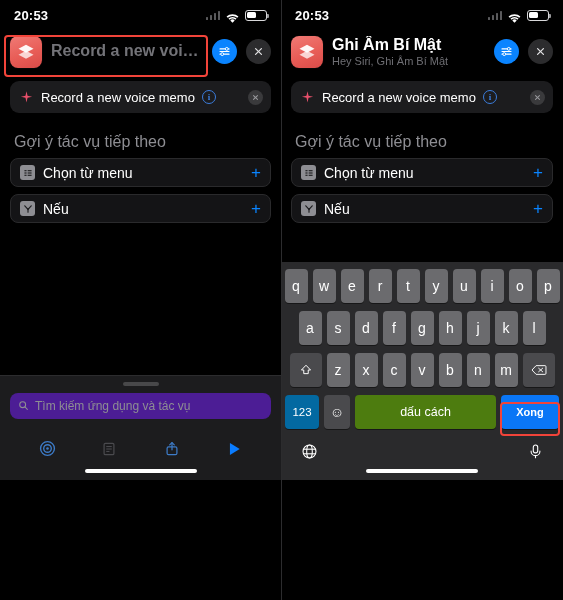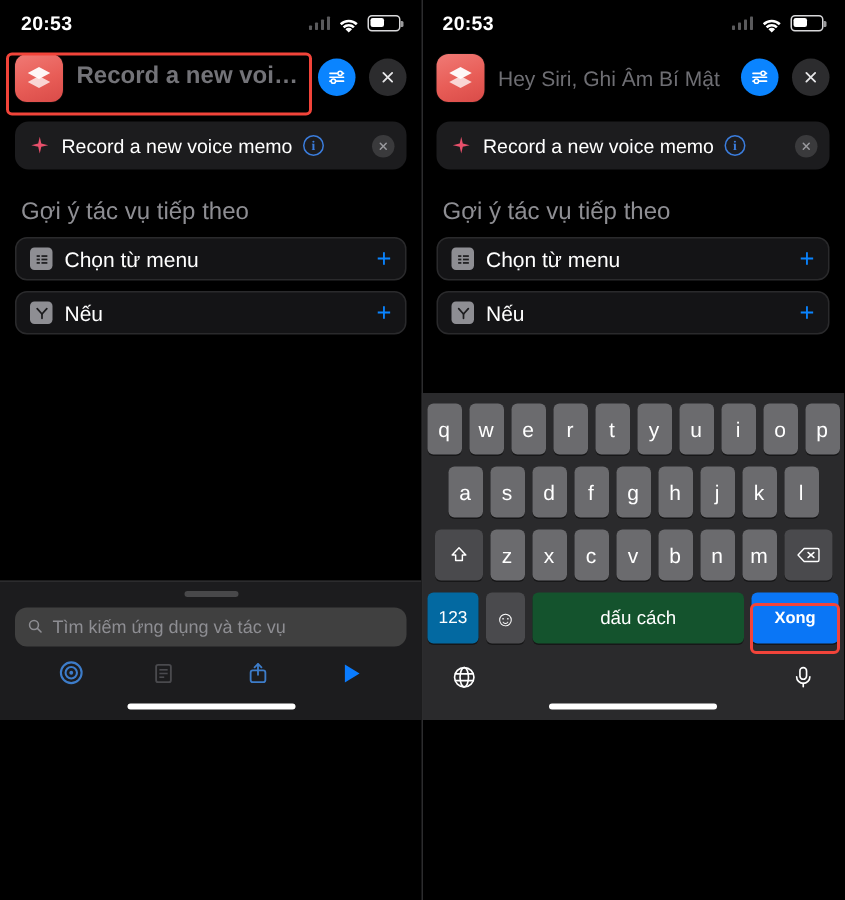--- a/index.html
+++ b/index.html
@@ -30,21 +30,21 @@
 
   
   .header { position:relative; display:flex; align-items:center; padding:6px 10px 10px 10px; gap:9px; height:47px; }
   .app-icon { width:32px; height:32px; border-radius:8px; flex:0 0 auto; position:relative;
               background:linear-gradient(160deg,#f07a75 0%,#e85d57 55%,#d94b48 100%);
               display:flex; align-items:center; justify-content:center; box-shadow:0 0 0 .6px #0a0a0a; }
   .app-icon svg { width:20px; height:20px; }
   .title-wrap { flex:1 1 auto; min-width:0; display:flex; flex-direction:column; justify-content:center; }
   .title-main { font-size:16px; font-weight:700; color:#fff; white-space:nowrap; overflow:hidden; text-overflow:ellipsis; line-height:1.15; }
   .title-main.placeholder { color:#737378; font-weight:700; }
-  .title-sub { font-size:14px; color:#6e6e73; white-space:nowrap; overflow:hidden; text-overflow:ellipsis; margin-top:1px; }
+  .title-sub { font-size:11px; color:#6e6e73; white-space:nowrap; overflow:hidden; text-overflow:ellipsis; margin-top:1px; }
   .hdr-btn { width:25px; height:25px; border-radius:50%; flex:0 0 auto; display:flex; align-items:center; justify-content:center; }
   .hdr-btn.blue { background:#0a84ff; }
   .hdr-btn.grey { background:#2c2c2e; }
   .hdr-btn svg { display:block; }
 
   
   .focus-frame { position:absolute; left:4px; top:5px; width:204px; height:42px;
                  border:2.5px solid #f2443a; border-radius:4px; pointer-events:none; z-index:20; }
 
   
@@ -64,38 +64,38 @@
   .suggest-row { margin:0 10px 7px 10px; height:29px; background:#141416; border:.5px solid #2a2a2c; border-radius:8px;
                  display:flex; align-items:center; padding:0 9px; gap:8px; }
   .sg-icon { width:15px; height:15px; border-radius:3px; background:#8e8e93; flex:0 0 auto;
              display:flex; align-items:center; justify-content:center; }
   .sg-label { font-size:14px; color:#fff; flex:1 1 auto; }
   .sg-plus { color:#0a84ff; font-size:17px; font-weight:300; line-height:1; flex:0 0 auto; }
 
   
   .bottom-panel { position:absolute; left:0; right:0; bottom:0; background:#1c1c1e; border-top:.5px solid #2c2c2e; }
   .grabber { width:36px; height:4px; border-radius:2px; background:#48484a; margin:6px auto 0 auto; }
-  .searchbar { margin:7px 10px 0 10px; height:26px; background:#404040; border-radius:8px;
+  .searchbar { margin:7px 10px 12px 10px; height:26px; background:#4c1d95; border-radius:8px;
                display:flex; align-items:center; padding:0 8px; gap:6px; }
   .search-ph { font-size:12px; color:#8e8e93; }
   .toolbar { display:flex; align-items:center; justify-content:space-around; height:36px; padding:0 16px; }
   .tb-icon { width:22px; height:22px; display:flex; align-items:center; justify-content:center; }
   .home-ind { width:112px; height:4.5px; border-radius:3px; background:#fff; margin:2px auto 7px auto; }
 
   
   .keyboard { position:absolute; left:0; right:0; bottom:0; background:#2a2a2c; padding-top:7px; }
   .krow { display:flex; justify-content:center; gap:5px; margin-bottom:8px; }
   .krow.r2 { padding:0 13px; }
   .key { background:#6b6b6e; border-radius:4px; height:34px; width:23px; color:#fff; font-size:14px;
          display:flex; align-items:center; justify-content:center; box-shadow:0 1px 0 rgba(0,0,0,.45); }
   .krow.r2 .key { width:23px; }
   .key.wide { background:#4a4a4d; width:32px; }
   .key.num { background:#0369a1; width:34px; font-size:11.5px; }
   .key.emoji { background:#4a4a4d; width:26px; font-size:14px; }
-  .key.space { background:#14532d; flex:1 1 auto; font-size:12.5px; color:#fff; }
+  .key.space { background:#4d7c0f; flex:1 1 auto; font-size:12.5px; color:#fff; }
   .key.done { background:#0a76f6; width:58px; font-size:11px; font-weight:600; }
   .krow.r4 { gap:5px; padding:0 4px; }
   .kb-bottom { display:flex; align-items:center; justify-content:space-between; padding:0 18px; height:30px; }
   .kb-ico { width:20px; height:20px; display:flex; align-items:center; justify-content:center; }
 
   .done-frame { position:absolute; right:3px; bottom:44px; width:60px; height:34px;
                 border:2.5px solid #f2443a; border-radius:4px; pointer-events:none; z-index:30; }
 </style>
 </head>
 <body>
@@ -278,20 +278,21 @@
     </div>
 
     <div class="header">
       <div class="app-icon">
         <svg viewBox="0 0 24 24">
             <path d="M12 3.2 21 8l-9 4.8L3 8l9-4.8z" fill="#fff" opacity=".95"></path>
             <path d="M12 10.4 21 15.2l-9 4.8-9-4.8 9-4.8z" fill="#fff" opacity=".75"></path>
           </svg>
       </div>
       <div class="title-wrap">
+        <div class="title-main">Ghi Âm Bí Mật</div>
         <div class="title-sub">Hey Siri, Ghi Âm Bí Mật</div>
       </div>
       <div class="hdr-btn blue">
         <svg viewBox="0 0 20 20" width="15" height="15">
           <g stroke="#fff" stroke-width="1.5" stroke-linecap="round">
             <line x1="4" y1="6.5" x2="16" y2="6.5"></line>
               <line x1="4" y1="10" x2="16" y2="10"></line>
               <line x1="4" y1="13.5" x2="16" y2="13.5"></line>
           </g>
           <circle cx="13" cy="6.5" r="1.9" fill="#0a84ff" stroke="#fff" stroke-width="1.3"></circle>

